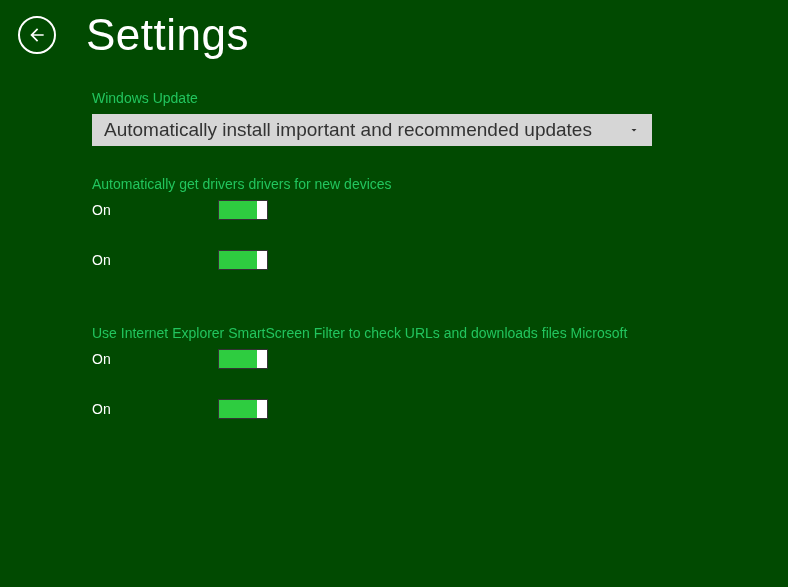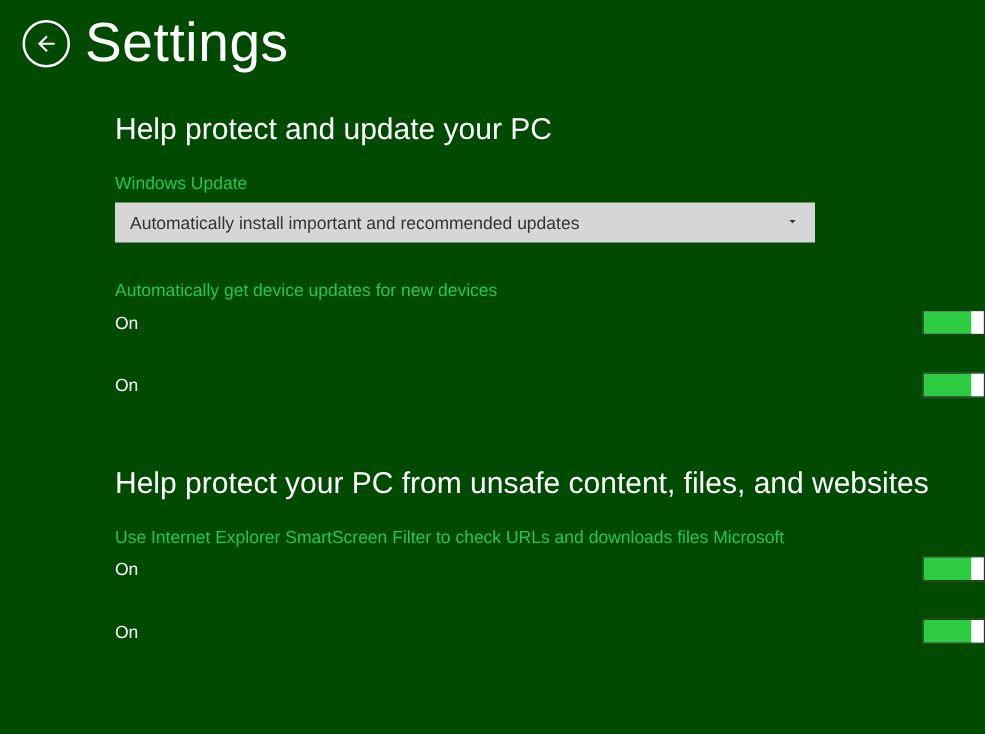--- a/index.html
+++ b/index.html
@@ -32,21 +32,21 @@
       flex-shrink: 0;
     }
     .back-button svg {
       width: 20px;
       height: 20px;
       fill: #ffffff;
     }
     .page-title {
       font-size: 44px;
       font-weight: 300;
-      margin-left: 12px;
+      margin-left: 30px;
       letter-spacing: 0.5px;
     }
     .content {
       padding: 30px 0 0 92px;
     }
     .section-heading {
       font-size: 24px;
       font-weight: 400;
       margin-bottom: 20px;
       color: #ffffff;
@@ -60,39 +60,38 @@
       margin-bottom: 8px;
       color: #22c55e;
     }
     .dropdown {
       width: 560px;
       height: 32px;
       background: #d6d6d6;
       color: #333333;
       border: none;
       padding: 0 12px;
-      font-size: 14px;
+      font-size: 19px;
       display: flex;
       align-items: center;
       justify-content: space-between;
       cursor: pointer;
     }
     .dropdown-text {
       flex: 1;
     }
     .dropdown-chevron svg {
       width: 12px;
       height: 12px;
       fill: #333333;
     }
     .toggle-row {
       display: flex;
       align-items: center;
       gap: 106px;
-      justify-content: space-between;
     }
     .toggle-state {
       font-size: 14px;
       font-weight: 400;
       width: 20px;
     }
     .toggle-switch {
       width: 50px;
       height: 20px;
       background: #2ecc40;
@@ -121,52 +120,50 @@
     <svg viewBox="0 0 24 24">
       <path d="M20 11H7.83l5.59-5.59L12 4l-8 8 8 8 1.41-1.41L7.83 13H20v-2z"></path>
     </svg>
   </div>
   <h1 class="page-title">Settings</h1>
 </div>
 
 <div class="content">
 
   <div>
-    <h2 class="section-heading">Help protect and update your PC</h2>
 
     <div class="setting-group">
       <div class="setting-label">Windows Update</div>
       <div class="dropdown">
         <span class="dropdown-text">Automatically install important and recommended updates</span>
         <span class="dropdown-chevron">
           <svg viewBox="0 0 24 24">
               <path d="M7 10l5 5 5-5z"></path>
             </svg>
         </span>
       </div>
     </div>
 
     <div class="setting-group">
-      <div class="setting-label">Automatically get device updates for new devices</div>
+      <div class="setting-label">Automatically get drivers drivers for new devices</div>
       <div class="toggle-row">
         <span class="toggle-state">On</span>
         <div class="toggle-switch"></div>
       </div>
     </div>
 
     <div class="setting-group">
       <div class="toggle-row">
         <span class="toggle-state">On</span>
         <div class="toggle-switch"></div>
       </div>
     </div>
   </div>
 
   <div class="section-2">
-    <h2 class="section-heading">Help protect your PC from unsafe content, files, and websites</h2>
 
     <div class="setting-group">
       <div class="setting-label">Use Internet Explorer SmartScreen Filter to check URLs and downloads files Microsoft</div>
       <div class="toggle-row">
         <span class="toggle-state">On</span>
         <div class="toggle-switch"></div>
       </div>
     </div>
 
     <div class="setting-group">

